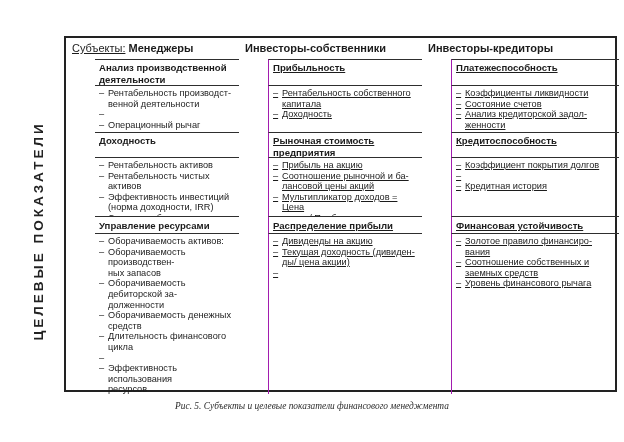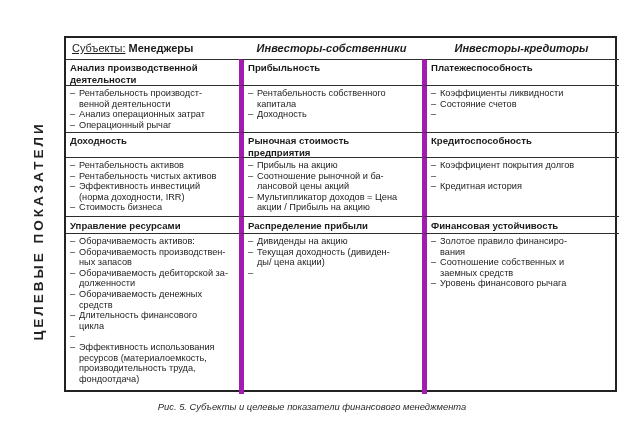--- a/index.html
+++ b/index.html
@@ -36,49 +36,50 @@
     box-sizing:border-box;
     background:#fff;
   }
   .cell{
     box-sizing:border-box;
     padding:2px 4px 0 4px;
     overflow:hidden;
     font-size:9.2px;
     line-height:10.6px;
   }
-  .bl{border-left:5px solid #a21caf;}
-  .bt{border-top:1px solid #2e2e2e;}
+  .bl{border-left:1px solid #a21caf;text-decoration:underline;}
+  .bt{border-top:1px solid #2e2e2e;margin-left:29px;}
   .hcell{
     font-size:11px;
     font-weight:bold;
     line-height:16px;
     white-space:nowrap;
     padding-left:6px;
   }
-  .hc-center{text-align:center;font-style:italic;}
+  .hc-center{}
   .u{text-decoration:underline;font-weight:normal;}
   .sec{
     font-weight:bold;
     font-size:9.6px;
     line-height:11.6px;
     white-space:pre-line;
   }
   .sec-tight{line-height:13px;}
   .item{display:flex;align-items:flex-start;}
   .dash{flex:0 0 9px;}
   .itxt{white-space:pre-line;}
   .caption{
     position:absolute;
     left:0;top:401px;
     width:624px;
     text-align:center;
     font-style:italic;
     font-size:9.4px;
     color:#2a2a2a;
+    font-family:Liberation Serif, serif;
   }
 </style>
 </head>
 <body>
 
 <div class="page">
 
   <div class="vlabel">ЦЕЛЕВЫЕ ПОКАЗАТЕЛИ</div>
 
   <div class="tbl">
@@ -93,21 +94,20 @@
     <div class="cell sec bt bl">Платежеспособность</div>
 
     <div class="cell bt">
         <div class="item">
           <span class="dash">–</span>
           <span class="itxt">Рентабельность производст-
 венной деятельности</span>
         </div>
         <div class="item">
           <span class="dash">–</span>
-          <span class="itxt">Анализ операционных затрат</span>
         </div>
         <div class="item">
           <span class="dash">–</span>
           <span class="itxt">Операционный рычаг</span>
         </div>
       </div>
     <div class="cell bt bl">
         <div class="item">
           <span class="dash">–</span>
           <span class="itxt">Рентабельность собственного
@@ -122,20 +122,22 @@
         <div class="item">
           <span class="dash">–</span>
           <span class="itxt">Коэффициенты ликвидности</span>
         </div>
         <div class="item">
           <span class="dash">–</span>
           <span class="itxt">Состояние счетов</span>
         </div>
         <div class="item">
           <span class="dash">–</span>
+          <span class="itxt">Анализ кредиторской задол-
+женности</span>
         </div>
       </div>
 
     <div class="cell sec bt">Доходность</div>
     <div class="cell sec bt bl">Рыночная стоимость
 предприятия</div>
     <div class="cell sec bt bl">Кредитоспособность</div>
 
     <div class="cell bt">
         <div class="item">

